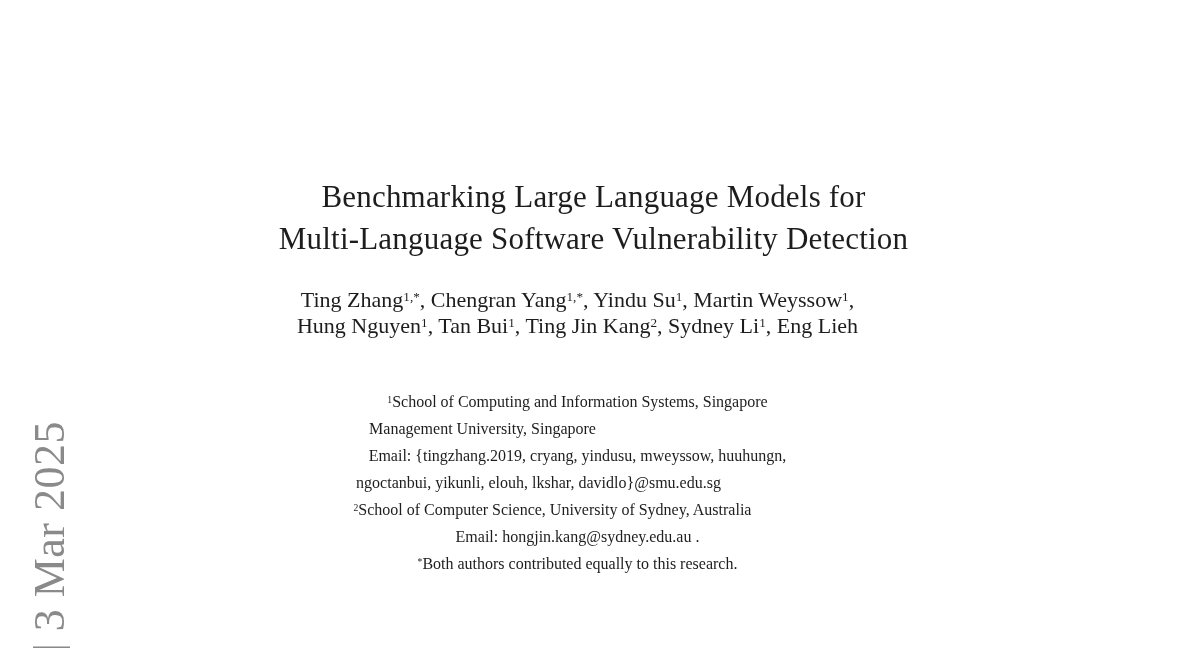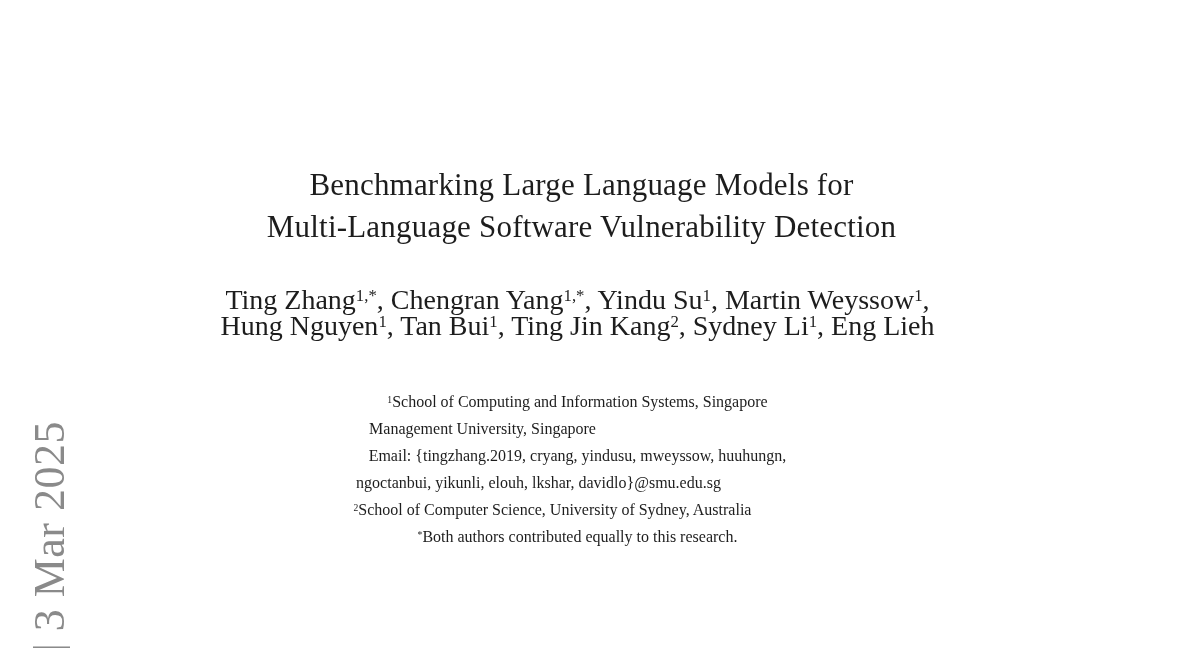--- a/index.html
+++ b/index.html
@@ -17,34 +17,34 @@
     left: 0;
     top: 0;
     width: 1155px;
     height: 648px;
   }
   .title {
     position: absolute;
     top: 160px;
     left: 0;
     width: 100%;
-    margin: 4px;
+    margin: 16px;
     font-size: 31px;
     font-weight: normal;
     line-height: 42px;
     text-align: center;
     letter-spacing: 0.2px;
   }
   .title-line { display: block; white-space: nowrap; }
   .authors {
     position: absolute;
     top: 287px;
     left: 0;
     width: 100%;
-    font-size: 28px;
+    font-size: 22px;
     line-height: 26px;
     text-align: center;
   }
   .author-line { white-space: nowrap; }
   .affils {
     position: absolute;
     top: 388px;
     left: 0;
     width: 100%;
     font-size: 16px;
@@ -88,16 +88,17 @@
     <div class="authors" id="authors">
         <div class="author-line"><span>Ting Zhang</span><sup>1,*</sup><span>, Chengran Yang</span><sup>1,*</sup><span>, Yindu Su</span><sup>1</sup><span>, Martin Weyssow</span><sup>1</sup><span>,</span></div>
         <div class="author-line"><span>Hung Nguyen</span><sup>1</sup><span>, Tan Bui</span><sup>1</sup><span>, Ting Jin Kang</span><sup>2</sup><span>, Sydney Li</span><sup>1</sup><span>, Eng Lieh</span></div>
       </div>
     <div class="affils" id="affils">
         <div class="affil-line"><sup>1</sup>School of Computing and Information Systems, Singapore</div>
         <div class="affil-line">Management University, Singapore</div>
         <div class="affil-line">Email: {tingzhang.2019, cryang, yindusu, mweyssow, huuhungn,</div>
         <div class="affil-line">ngoctanbui, yikunli, elouh, lkshar, davidlo}@smu.edu.sg</div>
         <div class="affil-line"><sup>2</sup>School of Computer Science, University of Sydney, Australia</div>
+        <div class="affil-line">Email: hongjin.kang@sydney.edu.au .</div>
         <div class="affil-line"><sup>*</sup>Both authors contributed equally to this research.</div>
       </div>
   </div>
 </div>
 
 </body></html>

